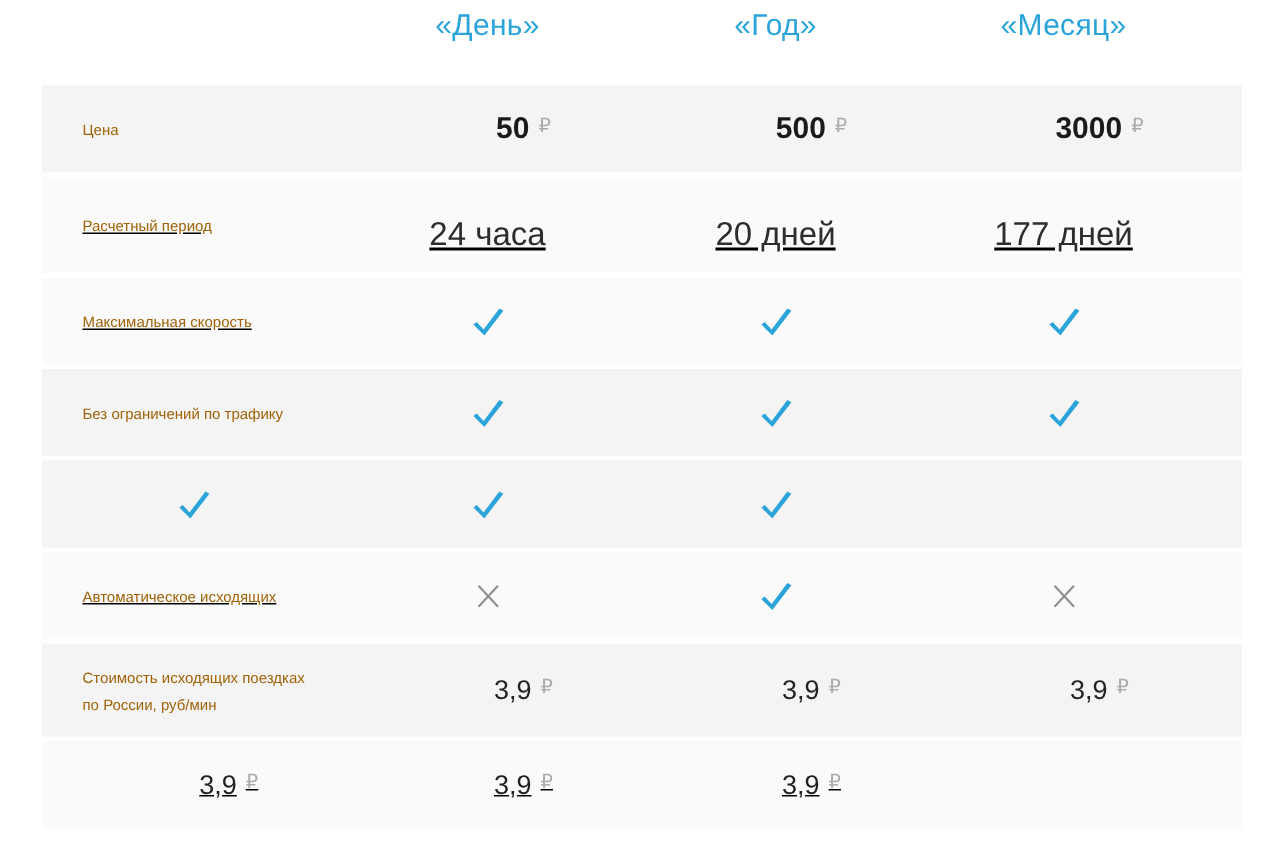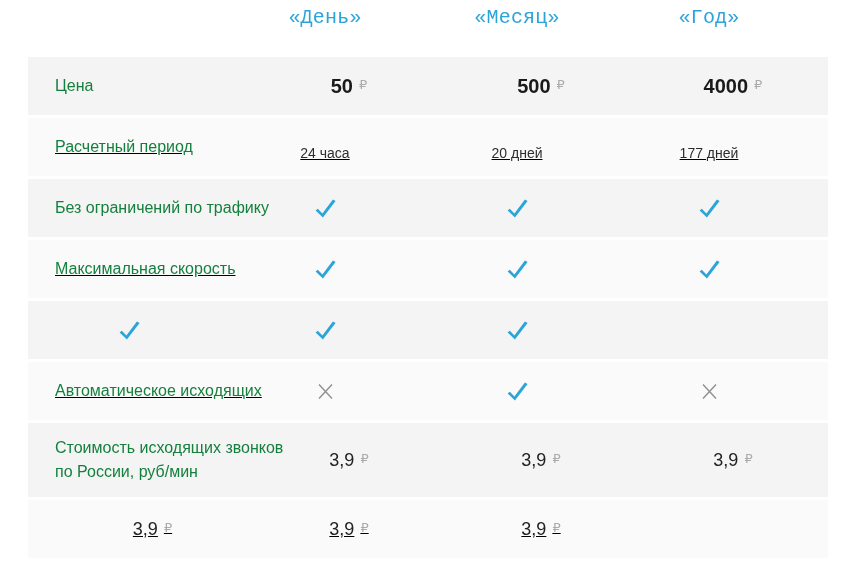--- a/index.html
+++ b/index.html
@@ -9,21 +9,20 @@
     width: 850px; height: 578px; overflow: hidden;
     background: #ffffff;
     font-family: "Liberation Sans", "DejaVu Sans", sans-serif;
   }
   .table { width: 800px; margin-left: 28px; }
 
   .hdr {
     display: grid;
     grid-template-columns: 201px 192px 192px 192px;
     height: 57px;
-    font-family: Liberation Mono, monospace;
   }
   .col-h {
     display: flex; justify-content: center; align-items: flex-start;
     padding-top: 6px;
     font-size: 20px; color: var(--accent);
     letter-spacing: .2px;
     cursor: pointer;
   }
 
   .row {
@@ -32,106 +31,106 @@
     align-items: center;
     min-height: 58px;
     padding: 13px 0;
     margin-bottom: 3px;
   }
   .row.gray  { background: #f4f4f4; }
   .row.light { background: #fafafa; text-decoration: underline; }
 
   .label-cell { padding-left: 27px; }
   .label {
-    font-size: 16px; color: #15803d;
+    font-size: 10px; color: #a16207;
     white-space: pre; line-height: 1.5;
   }
 
   .vcell { display: flex; justify-content: center; align-items: center; }
 
-  .txt { font-size: 14px; color: #2d2d2d; margin-top: 12px; }
+  .txt { font-size: 22px; color: #2d2d2d; margin-top: 12px; }
 
   .num { font-size: 18px; color: #222222; margin-left: 48px; }
   .num.big { font-size: 20px; font-weight: bold; color: #1a1a1a; }
   .rub {
     font-family: "DejaVu Sans", sans-serif;
     font-size: 13px; color: #a9acae;
     margin-left: 6px; position: relative; top: -2px;
   }
 
   svg.check, svg.xmark { display: block; }
 </style>
 </head>
 <body>
 
 <div class="table">
   <div class="hdr">
     <div class="label-cell"></div>
     <div class="col-h">«День»</div>
+    <div class="col-h">«Год»</div>
     <div class="col-h">«Месяц»</div>
-    <div class="col-h">«Год»</div>
   </div>
   <div id="rows">
   <div class="row gray">
     <div class="label-cell">
       <span class="label">Цена</span>
     </div>
     <div class="vcell v0">
           <span class="num big">50</span>
           <span class="rub">₽</span>
         </div>
     <div class="vcell v1">
           <span class="num big">500</span>
           <span class="rub">₽</span>
         </div>
     <div class="vcell v2">
-          <span class="num big">4000</span>
+          <span class="num big">3000</span>
           <span class="rub">₽</span>
         </div>
   </div>
 
   <div class="row light">
     <div class="label-cell">
       <span class="label">Расчетный период</span>
     </div>
     <div class="vcell v0">
           <span class="txt">24 часа</span>
         </div>
     <div class="vcell v1">
           <span class="txt">20 дней</span>
         </div>
     <div class="vcell v2">
           <span class="txt">177 дней</span>
         </div>
   </div>
 
+  <div class="row light">
+    <div class="label-cell">
+      <span class="label">Максимальная скорость</span>
+    </div>
+    <div class="vcell v0">
+          <svg class="check" width="24" height="21" viewBox="0 0 24 21">
+            <path d="M2.6 12.4 L4.8 10.7 L9.4 15.6 L19.9 1.6 L22.6 3.1 L9.9 19.6 Z" fill="#2ba4da"></path>
+          </svg>
+        </div>
+    <div class="vcell v1">
+          <svg class="check" width="24" height="21" viewBox="0 0 24 21">
+            <path d="M2.6 12.4 L4.8 10.7 L9.4 15.6 L19.9 1.6 L22.6 3.1 L9.9 19.6 Z" fill="#2ba4da"></path>
+          </svg>
+        </div>
+    <div class="vcell v2">
+          <svg class="check" width="24" height="21" viewBox="0 0 24 21">
+            <path d="M2.6 12.4 L4.8 10.7 L9.4 15.6 L19.9 1.6 L22.6 3.1 L9.9 19.6 Z" fill="#2ba4da"></path>
+          </svg>
+        </div>
+  </div>
+
   <div class="row gray">
     <div class="label-cell">
       <span class="label">Без ограничений по трафику</span>
-    </div>
-    <div class="vcell v0">
-          <svg class="check" width="24" height="21" viewBox="0 0 24 21">
-            <path d="M2.6 12.4 L4.8 10.7 L9.4 15.6 L19.9 1.6 L22.6 3.1 L9.9 19.6 Z" fill="#2ba4da"></path>
-          </svg>
-        </div>
-    <div class="vcell v1">
-          <svg class="check" width="24" height="21" viewBox="0 0 24 21">
-            <path d="M2.6 12.4 L4.8 10.7 L9.4 15.6 L19.9 1.6 L22.6 3.1 L9.9 19.6 Z" fill="#2ba4da"></path>
-          </svg>
-        </div>
-    <div class="vcell v2">
-          <svg class="check" width="24" height="21" viewBox="0 0 24 21">
-            <path d="M2.6 12.4 L4.8 10.7 L9.4 15.6 L19.9 1.6 L22.6 3.1 L9.9 19.6 Z" fill="#2ba4da"></path>
-          </svg>
-        </div>
-  </div>
-
-  <div class="row light">
-    <div class="label-cell">
-      <span class="label">Максимальная скорость</span>
     </div>
     <div class="vcell v0">
           <svg class="check" width="24" height="21" viewBox="0 0 24 21">
             <path d="M2.6 12.4 L4.8 10.7 L9.4 15.6 L19.9 1.6 L22.6 3.1 L9.9 19.6 Z" fill="#2ba4da"></path>
           </svg>
         </div>
     <div class="vcell v1">
           <svg class="check" width="24" height="21" viewBox="0 0 24 21">
             <path d="M2.6 12.4 L4.8 10.7 L9.4 15.6 L19.9 1.6 L22.6 3.1 L9.9 19.6 Z" fill="#2ba4da"></path>
           </svg>
@@ -177,21 +176,21 @@
         </div>
     <div class="vcell v2">
           <svg class="xmark" width="17" height="17" viewBox="0 0 17 17">
             <path d="M2 1.5 L15 15.5 M15 1.5 L2 15.5" stroke="#8d8f92" stroke-width="1.4" fill="none"></path>
           </svg>
         </div>
   </div>
 
   <div class="row gray">
     <div class="label-cell">
-      <span class="label">Стоимость исходящих звонков
+      <span class="label">Стоимость исходящих поездках
 по России, руб/мин</span>
     </div>
     <div class="vcell v0">
           <span class="num">3,9</span>
           <span class="rub">₽</span>
         </div>
     <div class="vcell v1">
           <span class="num">3,9</span>
           <span class="rub">₽</span>
         </div>

